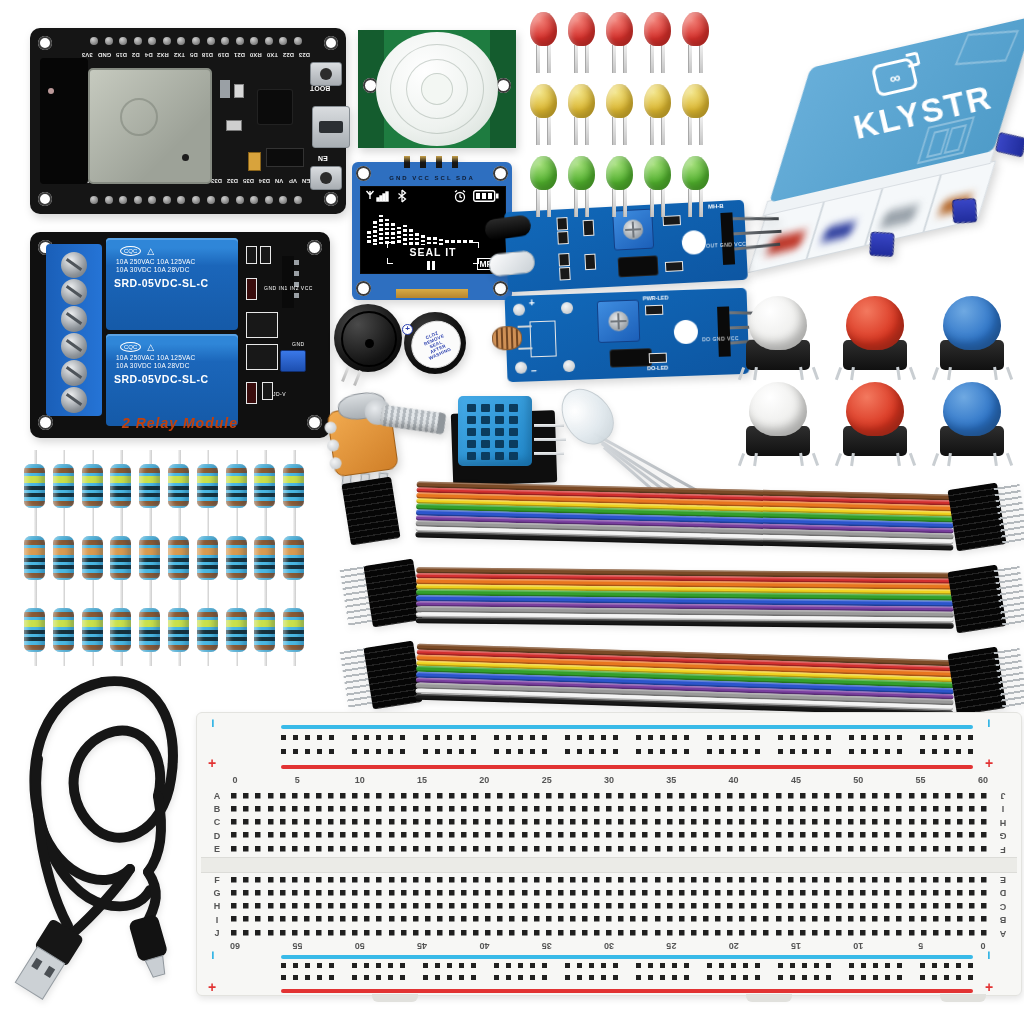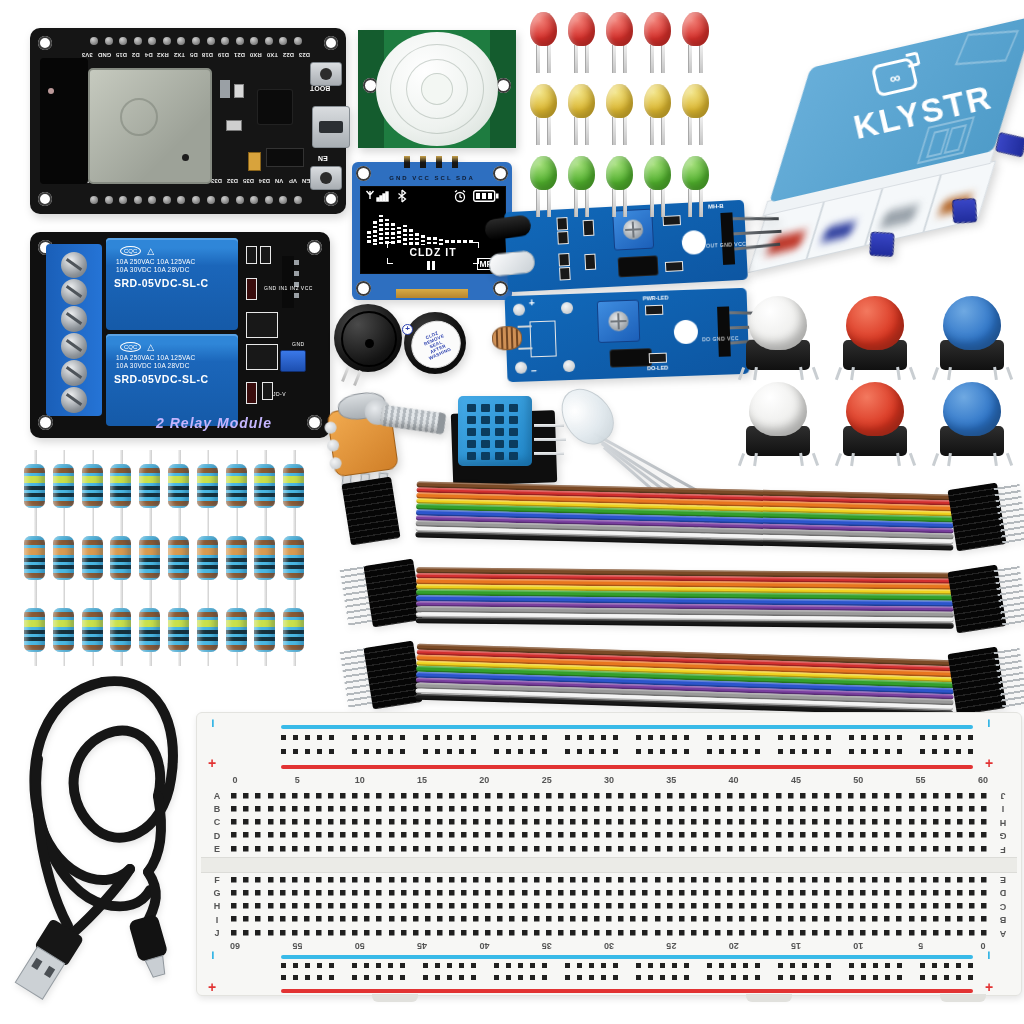--- a/index.html
+++ b/index.html
@@ -29,21 +29,21 @@
   .slot{position:absolute;left:4px;top:11px;width:18px;height:3px;background:#4e545a;transform:rotate(35deg);}
   .relay-can{position:absolute;left:76px;width:132px;height:92px;border-radius:4px;color:#fff;
       background:linear-gradient(180deg,#2f86d8 0 10px,#1b66ba 30%,#155aa8);box-shadow:inset 0 2px 0 #5aa2e4;}
   .relay-hdr{display:flex;align-items:center;gap:6px;padding:8px 0 2px 14px;}
   .cqc{border:1px solid #fff;border-radius:50%;font-size:6px;padding:0 3px;line-height:8px;}
   .warn{font-size:9px;line-height:8px;}
   .rl{font-size:6.5px;letter-spacing:.2px;padding-left:10px;line-height:8px;}
   .rmodel{font-size:10.5px;font-weight:bold;letter-spacing:.5px;padding:3px 0 0 8px;}
   .vrot{transform:rotate(-90deg);transform-origin:center;white-space:nowrap;font-size:5px;color:#fff;letter-spacing:.5px;}
   .padw{position:absolute;background:#181818;border:1px solid #e8e8e8;}
-  #relay-title{left:58px;top:183px;width:184px;text-align:right;color:#c4b5fd;font-size:14px;font-weight:800;letter-spacing:1px;font-style:italic;}
+  #relay-title{left:58px;top:183px;width:184px;text-align:center;color:#c2410c;font-size:14px;font-weight:800;letter-spacing:1px;font-style:italic;}
 
   
   #pir{left:358px;top:30px;width:158px;height:118px;background:#1e7c40;border-radius:5px;}
   .pirstrip{position:absolute;top:0;width:26px;height:118px;background:#145c2e;}
   #pir-dome{position:absolute;left:18px;top:2px;width:122px;height:114px;border-radius:50%;
      background:radial-gradient(circle at 40% 35%,#ffffff,#eef2ef 55%,#dde4df 82%,#d2d9d4);}
   .pir-ring{position:absolute;border-radius:50%;border:1px solid rgba(150,165,155,.45);}
 
   
   #oled{left:352px;top:162px;width:160px;height:138px;background:#2e6fc0;border-radius:6px;}
@@ -402,21 +402,21 @@
           <div class="eq-bar" style="height: 5px;"></div>
           <div class="eq-bar" style="height: 5px;"></div>
           <div class="eq-bar" style="height: 5px;"></div>
           <div class="eq-bar" style="height: 5px;"></div>
         </div>
       <div id="beatwrap">
         <div class="corner" style="left:-4px;top:-2px;border-left:1.5px solid #fff;border-top:1.5px solid #fff;"></div>
         <div class="corner" style="right:-4px;top:-2px;border-right:1.5px solid #fff;border-top:1.5px solid #fff;"></div>
         <div class="corner" style="left:-4px;bottom:-2px;border-left:1.5px solid #fff;border-bottom:1.5px solid #fff;"></div>
         <div class="corner" style="right:-4px;bottom:-2px;border-right:1.5px solid #fff;border-bottom:1.5px solid #fff;"></div>
-        <div id="beat">CLDZ IT</div>
+        <div id="beat">SEAL IT</div>
       </div>
       <div id="pauseicon">
           <div class="pbar"></div>
           <div class="pbar"></div>
         </div>
       <div id="mp3">MP3</div>
     </div>
     <div id="oled-flex"></div>
   </div>
 

